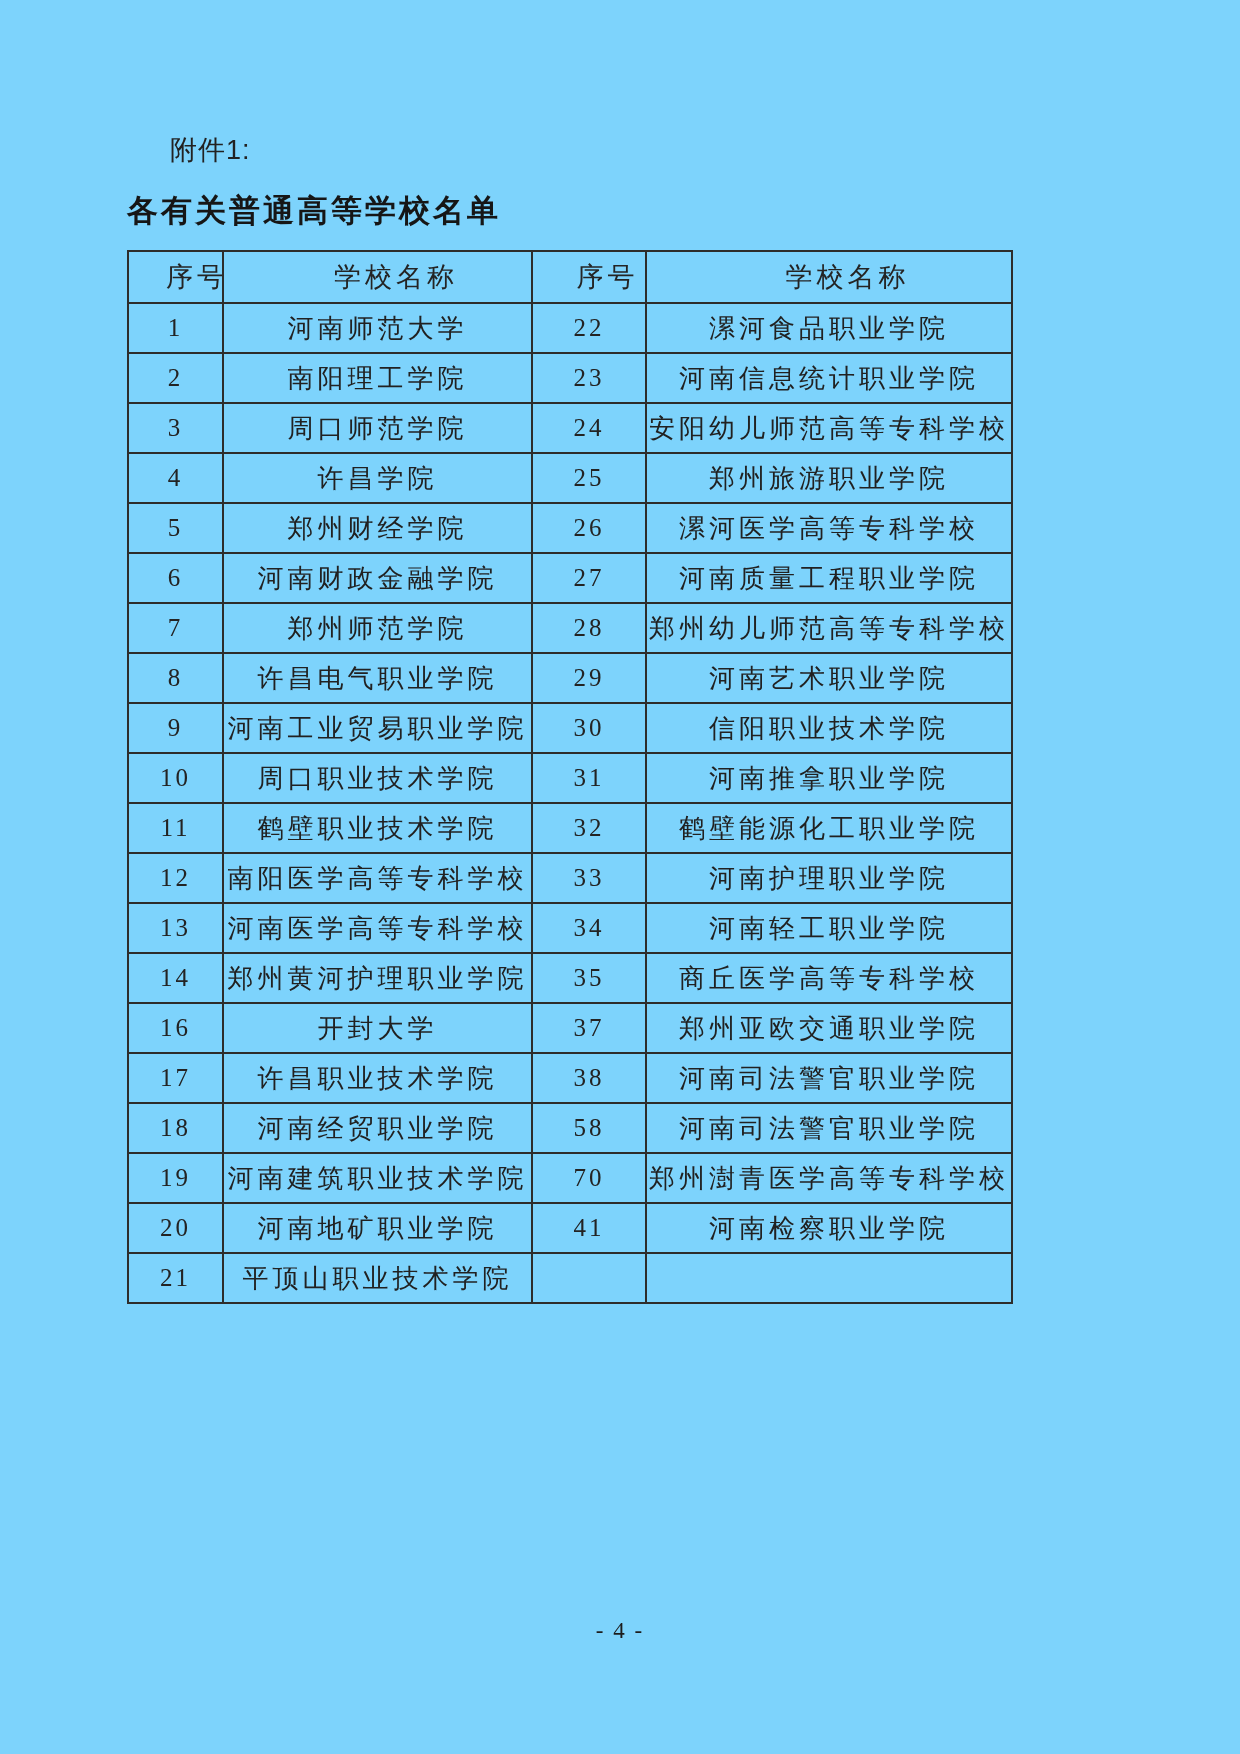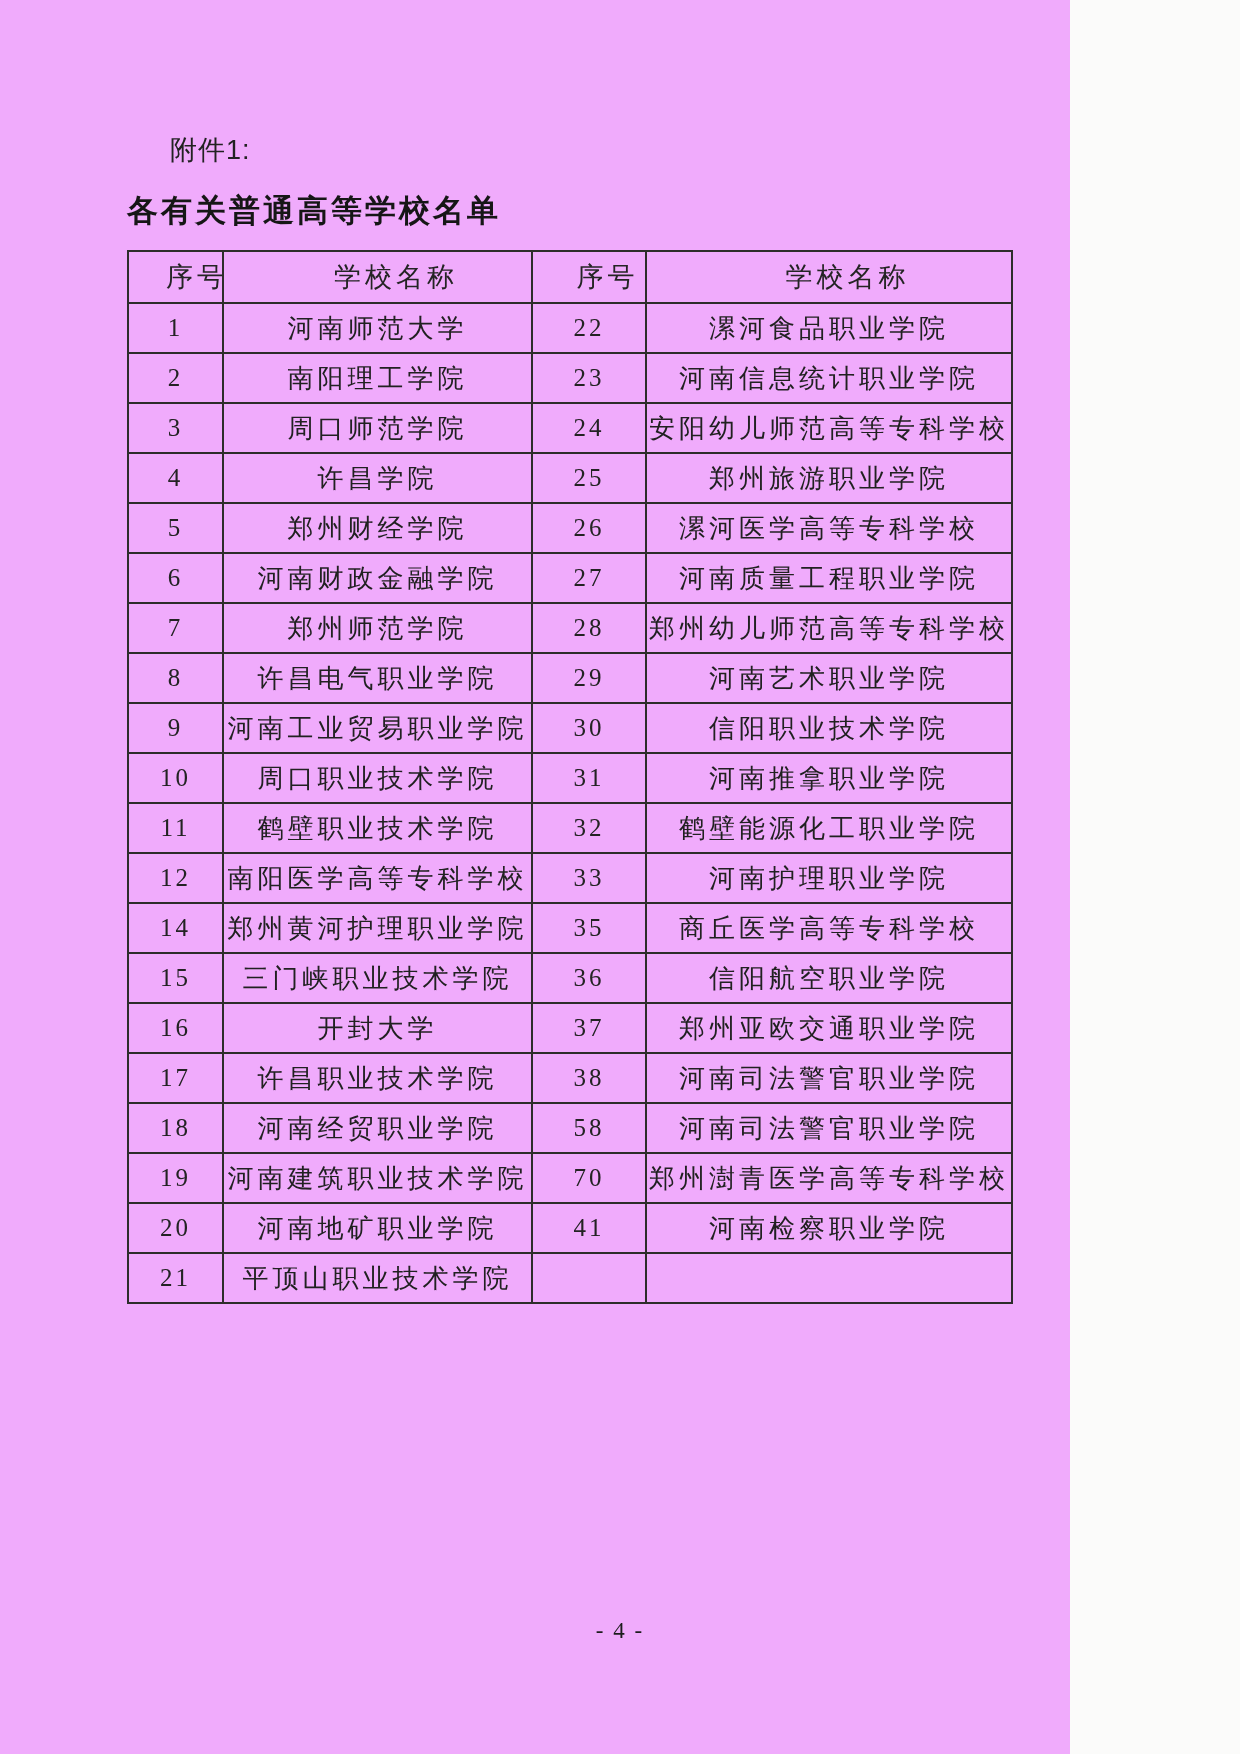--- a/index.html
+++ b/index.html
@@ -4,23 +4,23 @@
 <style>
   * { margin: 0; padding: 0; box-sizing: border-box; }
   html, body {
     width: 1240px;
     background: #fbfbfa;
     font-family: "Liberation Serif", serif;
     color: #1f1f1f;
   }
   .page {
     position: relative;
-    width: 1070px;
+    width: 1240px;
     height: 1754px;
-    background: #f0abfc;
+    background: #7dd3fc;
     overflow: hidden;
   }
   .attachment-label {
     position: absolute;
     left: 170px;
     top: 132px;
     font-family: "Liberation Sans", sans-serif;
     font-size: 27px;
     letter-spacing: 1px;
     color: #222;
@@ -178,32 +178,32 @@
           <td class="num">32</td>
           <td class="name">鹤壁能源化工职业学院</td>
         </tr>
         <tr>
           <td class="num">12</td>
           <td class="name">南阳医学高等专科学校</td>
           <td class="num">33</td>
           <td class="name">河南护理职业学院</td>
         </tr>
         <tr>
+          <td class="num">13</td>
+          <td class="name">河南医学高等专科学校</td>
+          <td class="num">34</td>
+          <td class="name">河南轻工职业学院</td>
+        </tr>
+        <tr>
           <td class="num">14</td>
           <td class="name">郑州黄河护理职业学院</td>
           <td class="num">35</td>
           <td class="name">商丘医学高等专科学校</td>
         </tr>
         <tr>
-          <td class="num">15</td>
-          <td class="name">三门峡职业技术学院</td>
-          <td class="num">36</td>
-          <td class="name">信阳航空职业学院</td>
-        </tr>
-        <tr>
           <td class="num">16</td>
           <td class="name">开封大学</td>
           <td class="num">37</td>
           <td class="name">郑州亚欧交通职业学院</td>
         </tr>
         <tr>
           <td class="num">17</td>
           <td class="name">许昌职业技术学院</td>
           <td class="num">38</td>
           <td class="name">河南司法警官职业学院</td>

